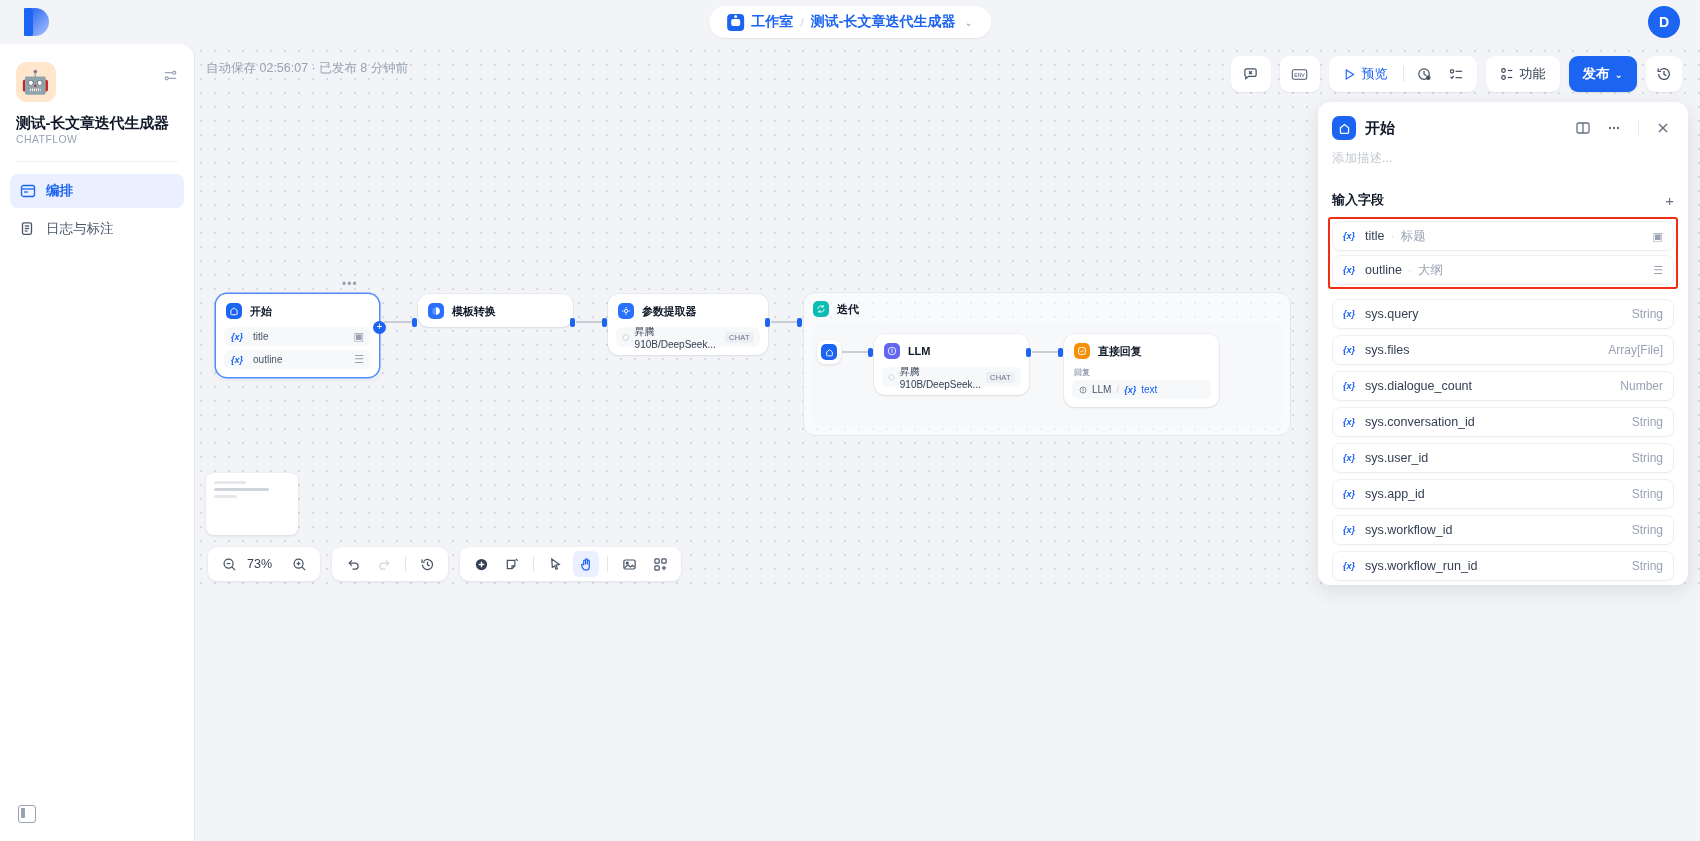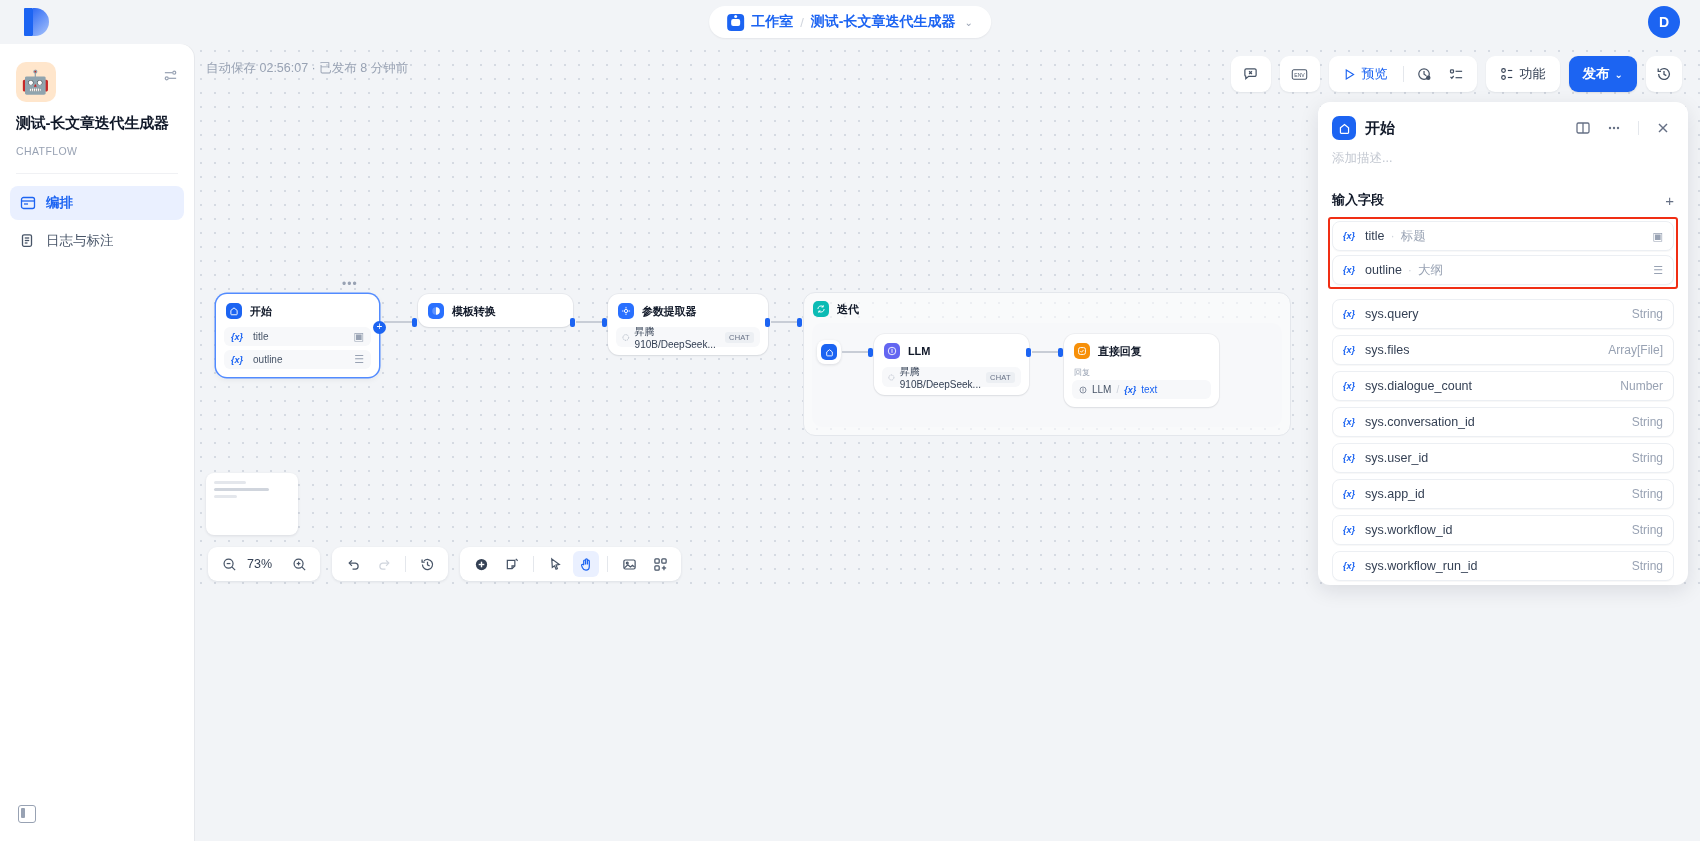--- a/index.html
+++ b/index.html
@@ -50,21 +50,21 @@
     box-shadow: 1px 0 0 rgba(16,24,40,.05);
     z-index: 30;
   }
   .app-head { padding: 18px 16px 0 16px; position:relative;}
   .app-icon {
     width: 40px; height: 40px; border-radius: 10px; background:#ffe6cc;
     display:flex; align-items:center; justify-content:center; font-size:23px; line-height:1;
   }
   .app-head-btn { position:absolute; right:16px; top:24px; color:#98a2b3; font-size:14px; cursor:pointer;}
   .app-title { margin-top:12px; font-size:15px; font-weight:700; color:#101828; line-height:1.25; letter-spacing:-.2px;}
-  .app-sub { margin-top:12px; font-size:10.5px; color:#98a2b3; letter-spacing:.4px; }
+  .app-sub { margin-top:0; font-size:10.5px; color:#98a2b3; letter-spacing:.4px; }
   .divider { margin: 16px 16px 0 16px; height:1px; background:#f0f1f4; }
 
   .nav { padding: 12px 10px 0 10px; }
   .nav-item {
     display:flex; align-items:center; gap:10px; height:34px; padding: 0 10px;
     border-radius: 8px; font-size:13.5px; color:#475467; cursor:pointer; margin-bottom:4px;
   }
   .nav-item.active { background:#eaf0ff; color:#1c64f2; font-weight:600; }
   .nav-ico { width:16px; height:16px; flex:none; display:block; }
 
@@ -472,21 +472,21 @@
       <div class="node-head">
         <span class="node-ico" style="background:#f79009;">
           <svg width="10" height="10" viewBox="0 0 16 16" fill="none" stroke="#fff" stroke-width="1.5">
               <rect x="2.5" y="2.5" width="11" height="11" rx="3"></rect>
               <polyline points="5.4,8.2 7.2,10 10.6,6.2"></polyline>
             </svg>
         </span>
         <span class="node-title">直接回复</span>
       </div>
       <div class="node-body">
-        <div style="font-size:8px;color:#98a2b3;margin:0 2px 2px 2px;">回复</div>
+        <div style="font-size:8px;color:#98a2b3;margin:0 2px 2px 2px;font-weight:bold;">回复</div>
         <div class="var-row" style="background:#f7f8fa;justify-content:flex-start;gap:5px;">
           <svg width="8" height="8" viewBox="0 0 16 16" fill="none" stroke="#667085" stroke-width="1.5">
               <circle cx="8" cy="8" r="6"></circle>
               <line x1="8" y1="4.5" x2="8" y2="11"></line>
             </svg>
           <span style="color:#475467;">LLM</span>
           <span style="color:#d0d5dd;">/</span>
           <span class="xvar" style="margin:0;">{x}</span>
           <span style="color:#1c64f2;">text</span>
         </div>

